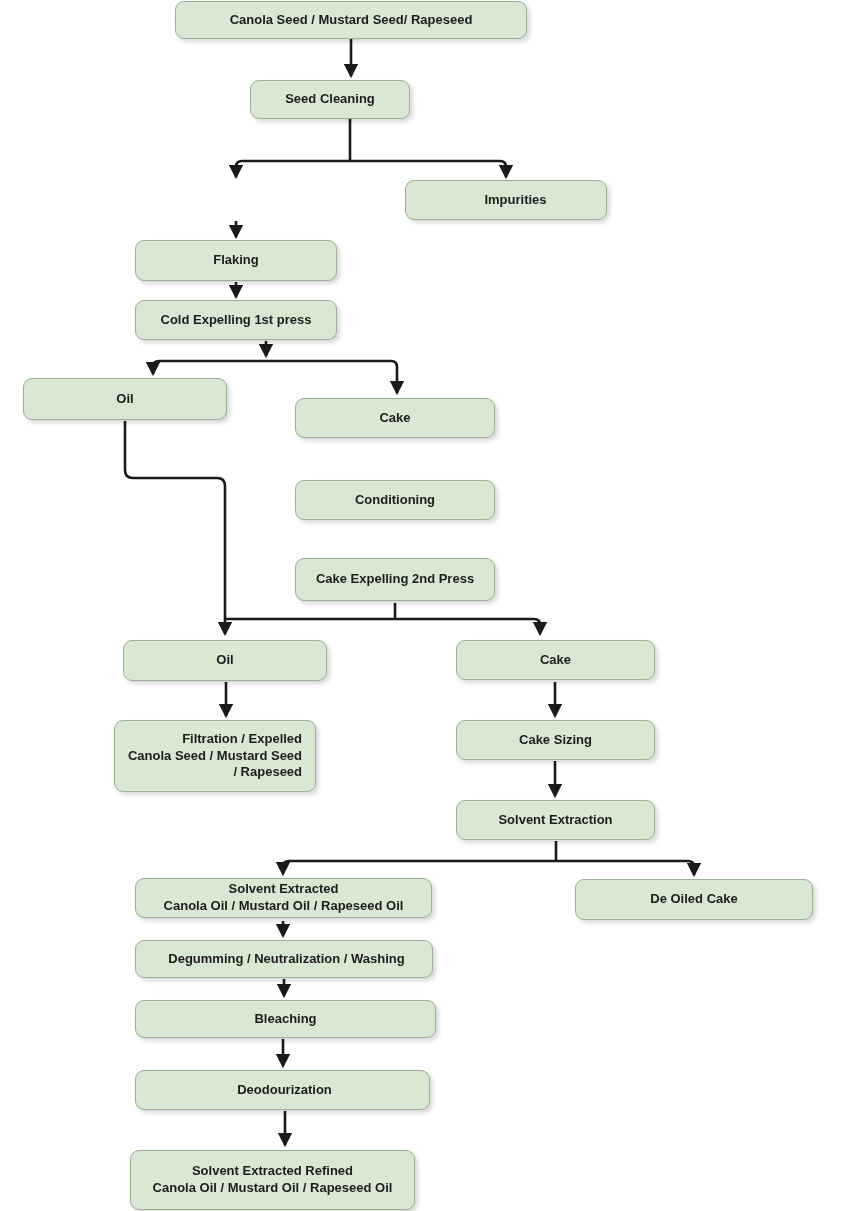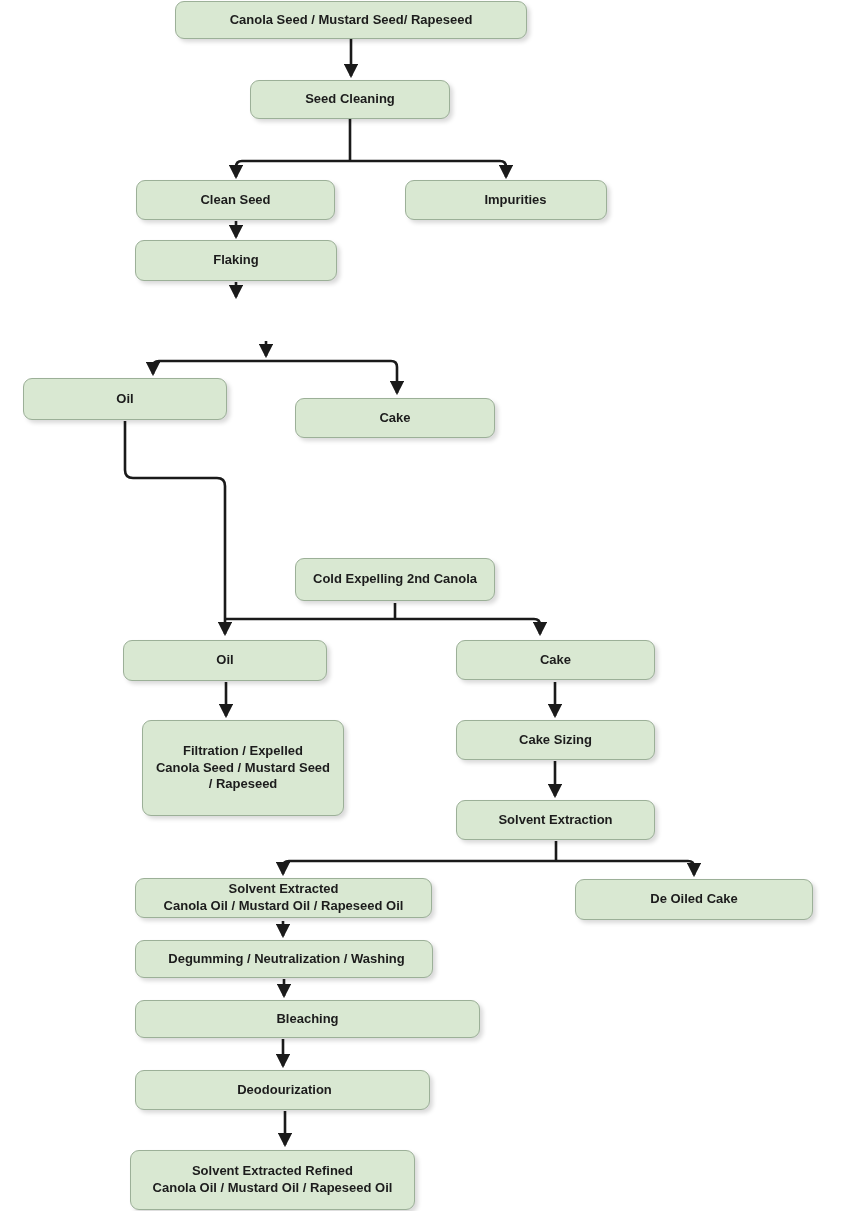--- a/index.html
+++ b/index.html
@@ -84,55 +84,56 @@
     <path class="edge" d="M556,861 H688 Q694,861 694,867 L694,875" marker-end="url(#arrow)"></path>
 
     <path class="edge" d="M283,921 L283,936" marker-end="url(#arrow)"></path>
     <path class="edge" d="M284,979 L284,996" marker-end="url(#arrow)"></path>
     <path class="edge" d="M283,1039 L283,1066" marker-end="url(#arrow)"></path>
     <path class="edge" d="M285,1111 L285,1145" marker-end="url(#arrow)"></path>
   </svg>
 
   <div class="node" style="left:175px; top:1px;    width:352px; height:38px;">Canola Seed / Mustard Seed/ Rapeseed</div>
 
-  <div class="node" style="left:250px; top:80px;   width:200px; height:39px;text-align:center;">Seed Cleaning</div>
+  <div class="node" style="left:250px; top:80px;   width:160px; height:39px;text-align:center;">Seed Cleaning</div>
 
-  <div class="node" style="left:136px; top:180px;  width:199px; height:40px;">Clean Seed</div>
 
   <div class="node" style="left:405px; top:180px;  width:202px; height:40px;padding-left:23px;">Impurities</div>
 
   <div class="node" style="left:135px; top:240px;  width:202px; height:41px;">Flaking</div>
 
+  <div class="node" style="left:135px; top:300px;  width:202px; height:40px;">Cold Expelling 1st press</div>
 
   <div class="node" style="left:23px;  top:378px;  width:204px; height:42px;">Oil</div>
 
   <div class="node" style="left:295px; top:398px;  width:200px; height:40px;">Cake</div>
 
+  <div class="node" style="left:295px; top:480px;  width:200px; height:40px;">Conditioning</div>
 
-  <div class="node" style="left:295px; top:558px;  width:200px; height:43px;">Cold Expelling 2nd Canola</div>
+  <div class="node" style="left:295px; top:558px;  width:200px; height:43px;">Cake Expelling 2nd Press</div>
 
   <div class="node" style="left:123px; top:640px;  width:204px; height:41px;">Oil</div>
 
   <div class="node" style="left:456px; top:640px;  width:199px; height:40px;">Cake</div>
 
-  <div class="node" style="left:142px; top:720px;  width:202px; height:96px;">Filtration / Expelled
+  <div class="node" style="left:114px; top:720px;  width:202px; height:72px;text-align:right;">Filtration / Expelled
 Canola Seed / Mustard Seed
 / Rapeseed</div>
 
   <div class="node" style="left:456px; top:720px;  width:199px; height:40px;">Cake Sizing</div>
 
   <div class="node" style="left:456px; top:800px;  width:199px; height:40px;text-align:right;">Solvent Extraction</div>
 
   <div class="node" style="left:135px; top:878px;  width:297px; height:40px;">Solvent Extracted
 Canola Oil / Mustard Oil / Rapeseed Oil</div>
 
   <div class="node" style="left:575px; top:879px;  width:238px; height:41px;">De Oiled Cake</div>
 
   <div class="node" style="left:135px; top:940px;  width:298px; height:38px;padding-left:9px;">Degumming / Neutralization / Washing</div>
 
-  <div class="node" style="left:135px; top:1000px; width:345px; height:38px;">Bleaching</div>
+  <div class="node" style="left:135px; top:1000px; width:301px; height:38px;">Bleaching</div>
 
   <div class="node" style="left:135px; top:1070px; width:295px; height:40px;padding-left:8px;">Deodourization</div>
 
   <div class="node" style="left:130px; top:1150px; width:285px; height:60px;">Solvent Extracted Refined
 Canola Oil /  Mustard Oil / Rapeseed Oil</div>
 
 </div>
 
 </body></html>

